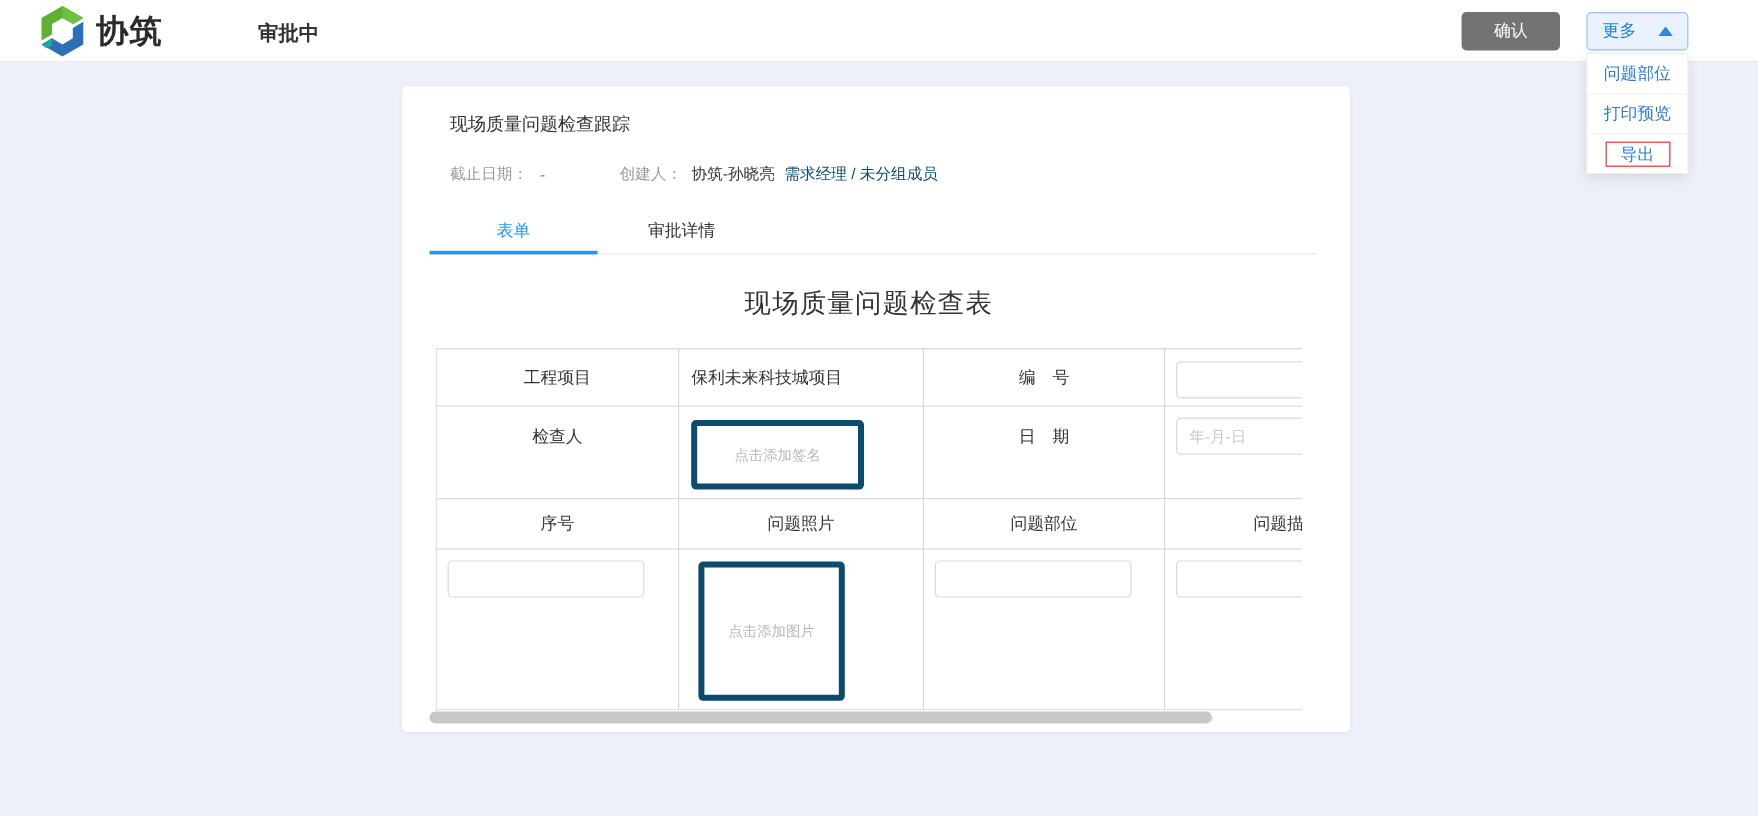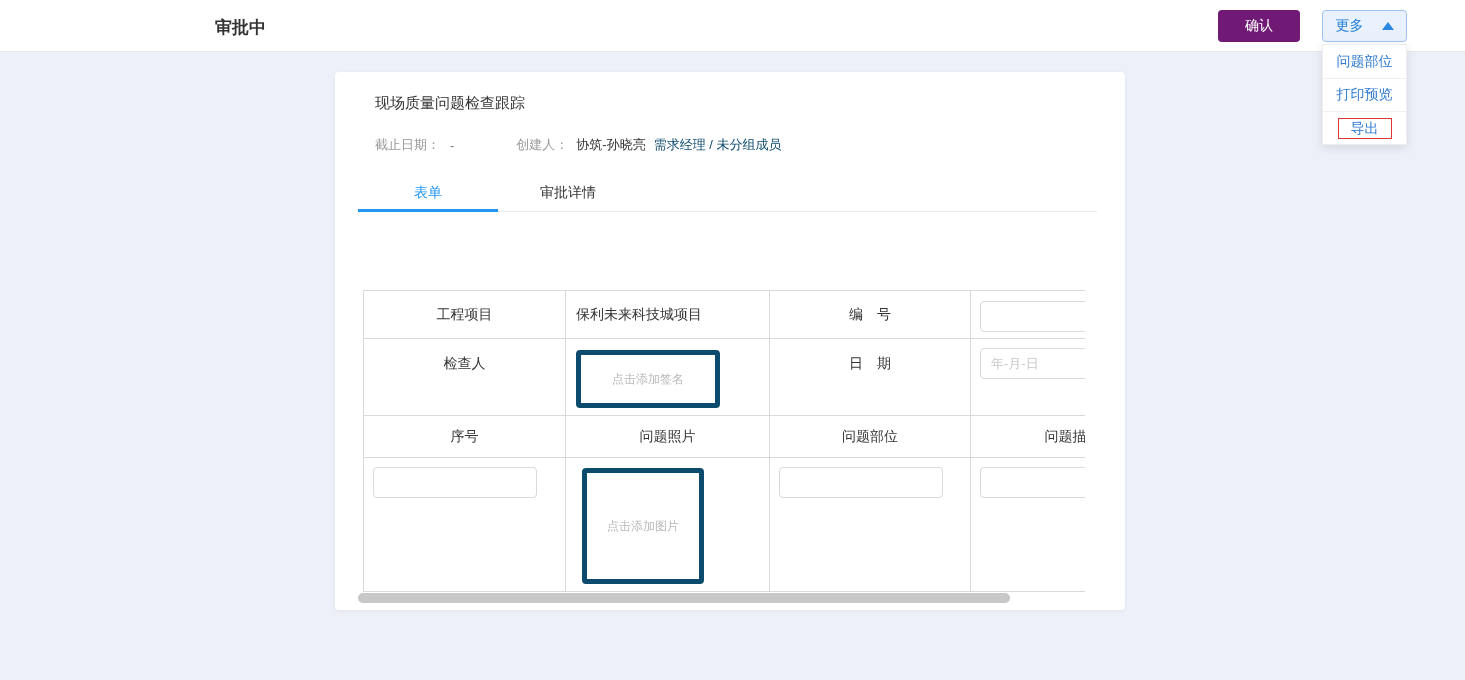--- a/index.html
+++ b/index.html
@@ -14,21 +14,21 @@
   .topbar {
     position:absolute; left:0; top:0; width:1465px; height:52px;
     background:#ffffff; border-bottom:1px solid #e8e8e8; z-index:5;
   }
   .logo { position:absolute; left:30px; top:4px; display:flex; align-items:center; }
   .logo svg { width:44px; height:44px; }
   .logo-text { font-size:27px; font-weight:bold; color:#2b2b2b; margin-left:6px; letter-spacing:1px; }
   .page-title { position:absolute; left:215px; top:16px; font-size:17px; font-weight:bold; color:#333; }
   .confirm-btn {
     position:absolute; left:1218px; top:10px; width:82px; height:32px;
-    background:#701a75; color:#fff; border:none; border-radius:4px;
+    background:#737373; color:#fff; border:none; border-radius:4px;
     font-size:14px; cursor:pointer; font-family:inherit;
   }
   .more-btn {
     position:absolute; left:1322px; top:10px; width:85px; height:32px;
     background:#e9f2fc; color:#1f7bd9; border:1px solid #9cc3ec; border-radius:4px;
     font-size:14px; cursor:pointer; font-family:inherit;
     display:flex; align-items:center; justify-content:center; gap:18px;
   }
   .chevron-up {
     width:0; height:0; display:inline-block;
@@ -106,20 +106,29 @@
   .photo-box { width:122px; height:116px; }
   .scroll-thumb {
     position:absolute; left:23px; top:521px; width:652px; height:10px;
     background:#c8c8c8; border-radius:5px; cursor:pointer;
   }
 </style>
 </head>
 <body>
 
 <div class="topbar">
+  <div class="logo">
+    <svg viewBox="0 0 48 48" aria-hidden="true">
+      <polygon points="24,1 43,12 34,17.5 24,12 14.5,17.5 14.5,27 5,32.5 5,12" fill="#5eb231"></polygon>
+      <polygon points="24,47 5,36 14.5,30.5 24,36 33.5,30.5 33.5,21 43,15.5 43,36" fill="#2a6fb8"></polygon>
+      <polygon points="5,36 14.5,30.5 14.5,37 9.5,39.5" fill="#21a6a0"></polygon>
+      <polygon points="24,1 24,12 34,17.5 43,12" fill="#6cc13e"></polygon>
+    </svg>
+    <span class="logo-text">协筑</span>
+  </div>
   <div class="page-title">审批中</div>
   <button class="confirm-btn">确认</button>
   <button class="more-btn">
     <span>更多</span>
     <span class="chevron-up"></span>
   </button>
 </div>
 
 <div class="dropdown">
   <div class="dropdown-item">
@@ -142,20 +151,21 @@
     <span class="meta-creator-label">创建人：</span>
     <span class="meta-creator-name">协筑-孙晓亮</span>
     <span class="meta-creator-role">需求经理 / 未分组成员</span>
   </div>
 
   <div class="tabs">
     <div class="tab active">表单</div>
     <div class="tab">审批详情</div>
   </div>
 
+  <div class="form-title">现场质量问题检查表</div>
 
   <div class="table-viewport">
     <table class="form-table">
       <colgroup>
           <col style="width:202px">
           <col style="width:204px">
           <col style="width:201px">
           <col style="width:204px">
         </colgroup>
       <tbody>

